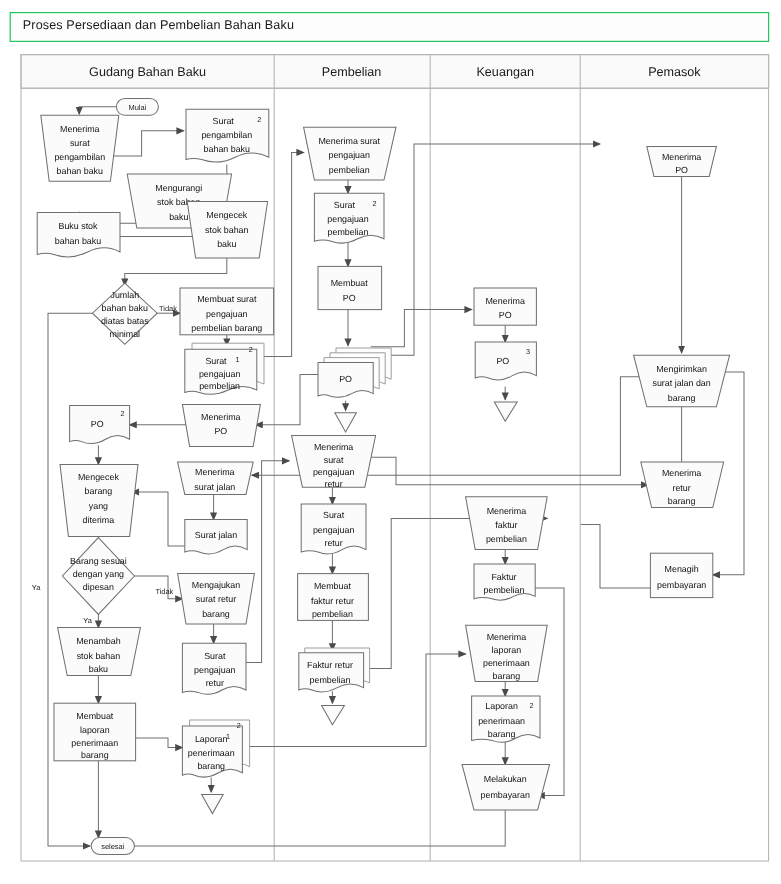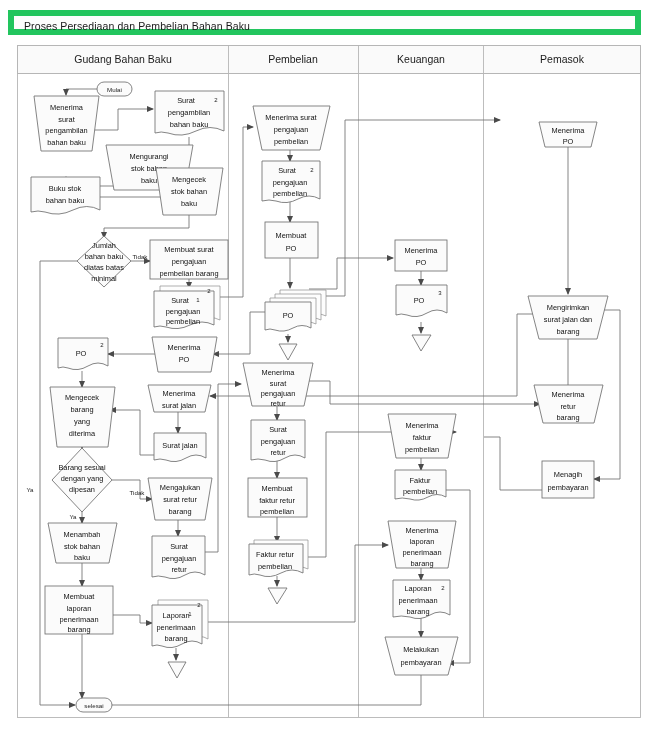--- a/index.html
+++ b/index.html
@@ -1,20 +1,20 @@
 <!DOCTYPE html>
 <html><head>
 <meta charset="utf-8">
 <style>
   html,body{margin:0;padding:0;background:#fff;}
   body{font-family:"Liberation Sans",sans-serif;}
   #page{position:relative;width:651px;height:737px;background:#ffffff;overflow:hidden;}
   #title-bar{
     position:absolute;left:8px;top:10px;width:633px;height:25px;
-    border:6px solid #22c55e;background:#fdfdfd;box-sizing:border-box;
+    border:1px solid #22c55e;background:#fdfdfd;box-sizing:border-box;
   }
   #title-text{
     position:absolute;left:10px;top:4px;font-size:10.5px;color:#1a1a1a;
     white-space:nowrap;letter-spacing:.1px;
   }
   svg{position:absolute;left:0;top:0;}
   .hdr{font-size:10.5px;fill:#1a1a1a;text-anchor:middle;}
   .nd{font-size:7.4px;fill:#111;text-anchor:middle;}
   .lbl{font-size:6.2px;fill:#222;text-anchor:middle;}
   .num{font-size:6px;fill:#222;text-anchor:middle;}

